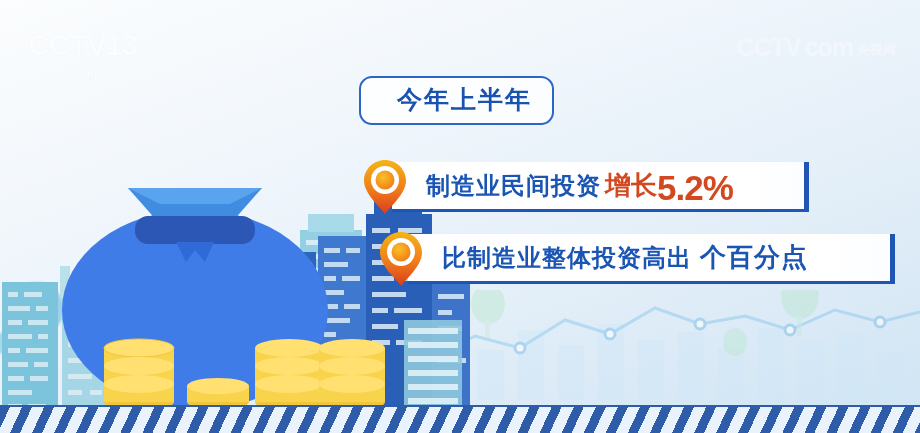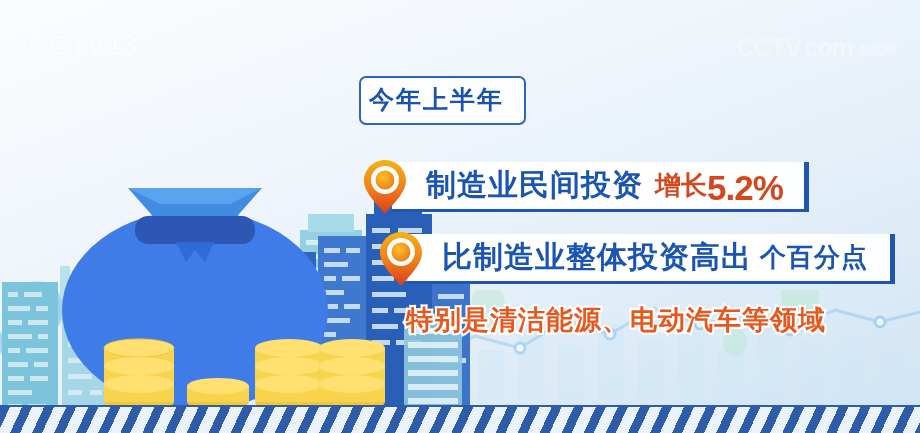--- a/index.html
+++ b/index.html
@@ -43,47 +43,47 @@
     text-align:center;margin-left:14px;margin-top:1px;
     text-shadow:0 0 1px #cfdce8;
   }
   #cctv-wm{position:absolute;right:24px;top:34px;opacity:.34;display:flex;align-items:flex-end;gap:4px;}
   #cctv-wm .a{font-size:25px;font-weight:700;color:#ffffff;letter-spacing:-1px;line-height:26px;}
   #cctv-wm .b{font-size:13px;font-weight:700;color:#ffffff;line-height:20px;}
 
   
   #title-pill{
     position:absolute;left:359px;top:76px;
-    padding:5px 20px 7px 8px;
-    border:2px solid #2c66c4;border-radius:7px;
+    padding:5px 20px 7px 36px;
+    border:2px solid #2c66c4;border-radius:13px;
     background:rgba(255,255,255,.82);
   }
   #title-pill span{
     font-size:25px;font-weight:700;color:#1a52b0;letter-spacing:2px;
     font-family:"Liberation Sans","DejaVu Sans",sans-serif;
   }
 
   
   .stat-row{position:absolute;height:50px;}
   .panel{
     position:absolute;left:30px;top:0;height:50px;
     background:linear-gradient(90deg,#ffffff 0%,#ffffff 86%,#fbfdff 100%);
     border-right:5px solid #1f56b5;
     border-bottom:3px solid #1f56b5;
     box-sizing:border-box;
     display:flex;align-items:center;
     padding-left:34px;padding-right:12px;
     white-space:nowrap;
   }
   .panel .cn{
-    font-size:30px;font-weight:700;color:#1a55b4;letter-spacing:1px;
+    font-size:24px;font-weight:700;color:#1a55b4;letter-spacing:1px;
     font-family:"Liberation Sans","DejaVu Sans",sans-serif;
   }
   .panel .hl{
-    font-size:26px;font-weight:700;color:#d4481f;letter-spacing:0px;margin-left:12px;
+    font-size:26px;font-weight:700;color:#d4481f;letter-spacing:0px;margin-left:4px;
   }
   .panel .num{
     font-size:35px;font-weight:700;color:#d4481f;letter-spacing:-1px;
     line-height:35px;position:relative;top:2px;
   }
   .panel .tail{
     font-size:26px;font-weight:700;color:#1a55b4;letter-spacing:1px;
   }
   
   .pin{position:absolute;left:0;top:-4px;width:46px;height:58px;z-index:3;}
@@ -395,18 +395,17 @@
           <stop offset="100%" stop-color="#ef7d17"></stop>
         </radialGradient>
       </defs>
       <path d="M23 2 C11.5 2 2 11.3 2 22.8 C2 35 16 47 23 56 C30 47 44 35 44 22.8 C44 11.3 34.5 2 23 2 Z" fill="url(#pg2)"></path>
       <circle cx="23" cy="22" r="14" fill="#ffffff"></circle>
       <circle cx="23" cy="22" r="9.5" fill="url(#pc2)"></circle>
     </svg>
   </div>
 
   <div id="statement">
-    <div>特别是清洁能源、电动汽车等领域</div>
   </div>
 
   <div id="stripe"></div>
 
 </div>
 
 </body></html>

